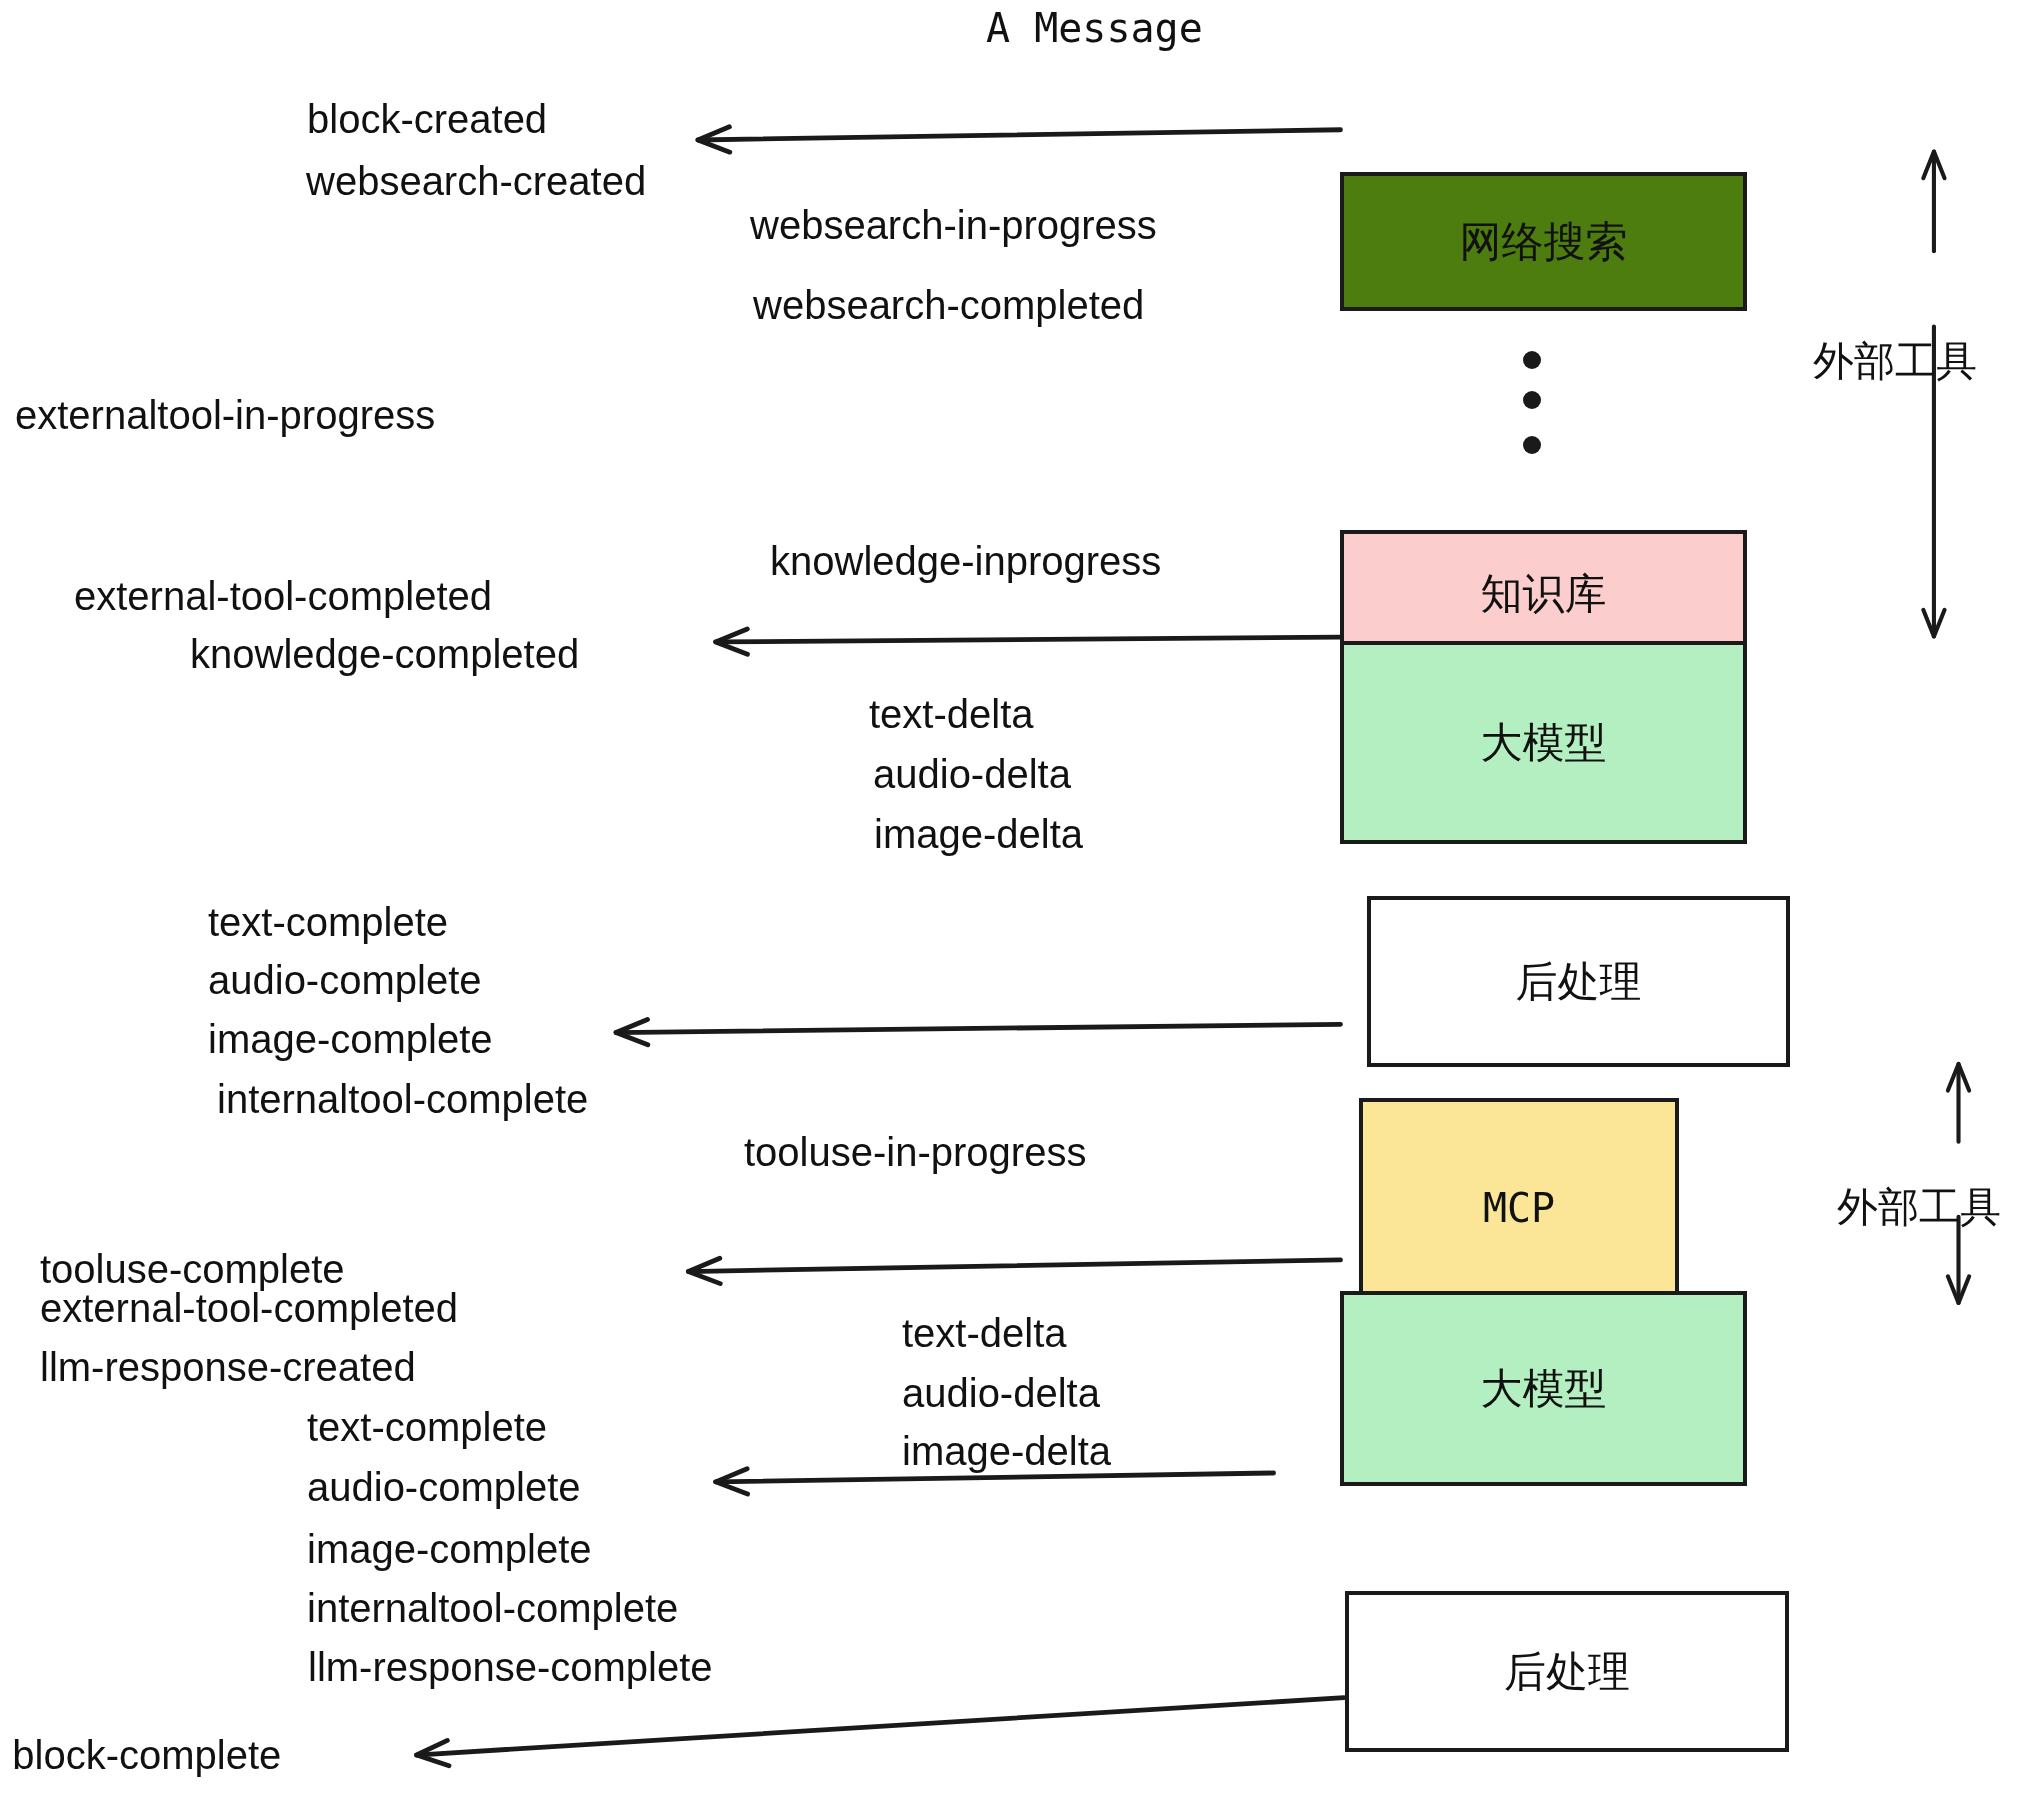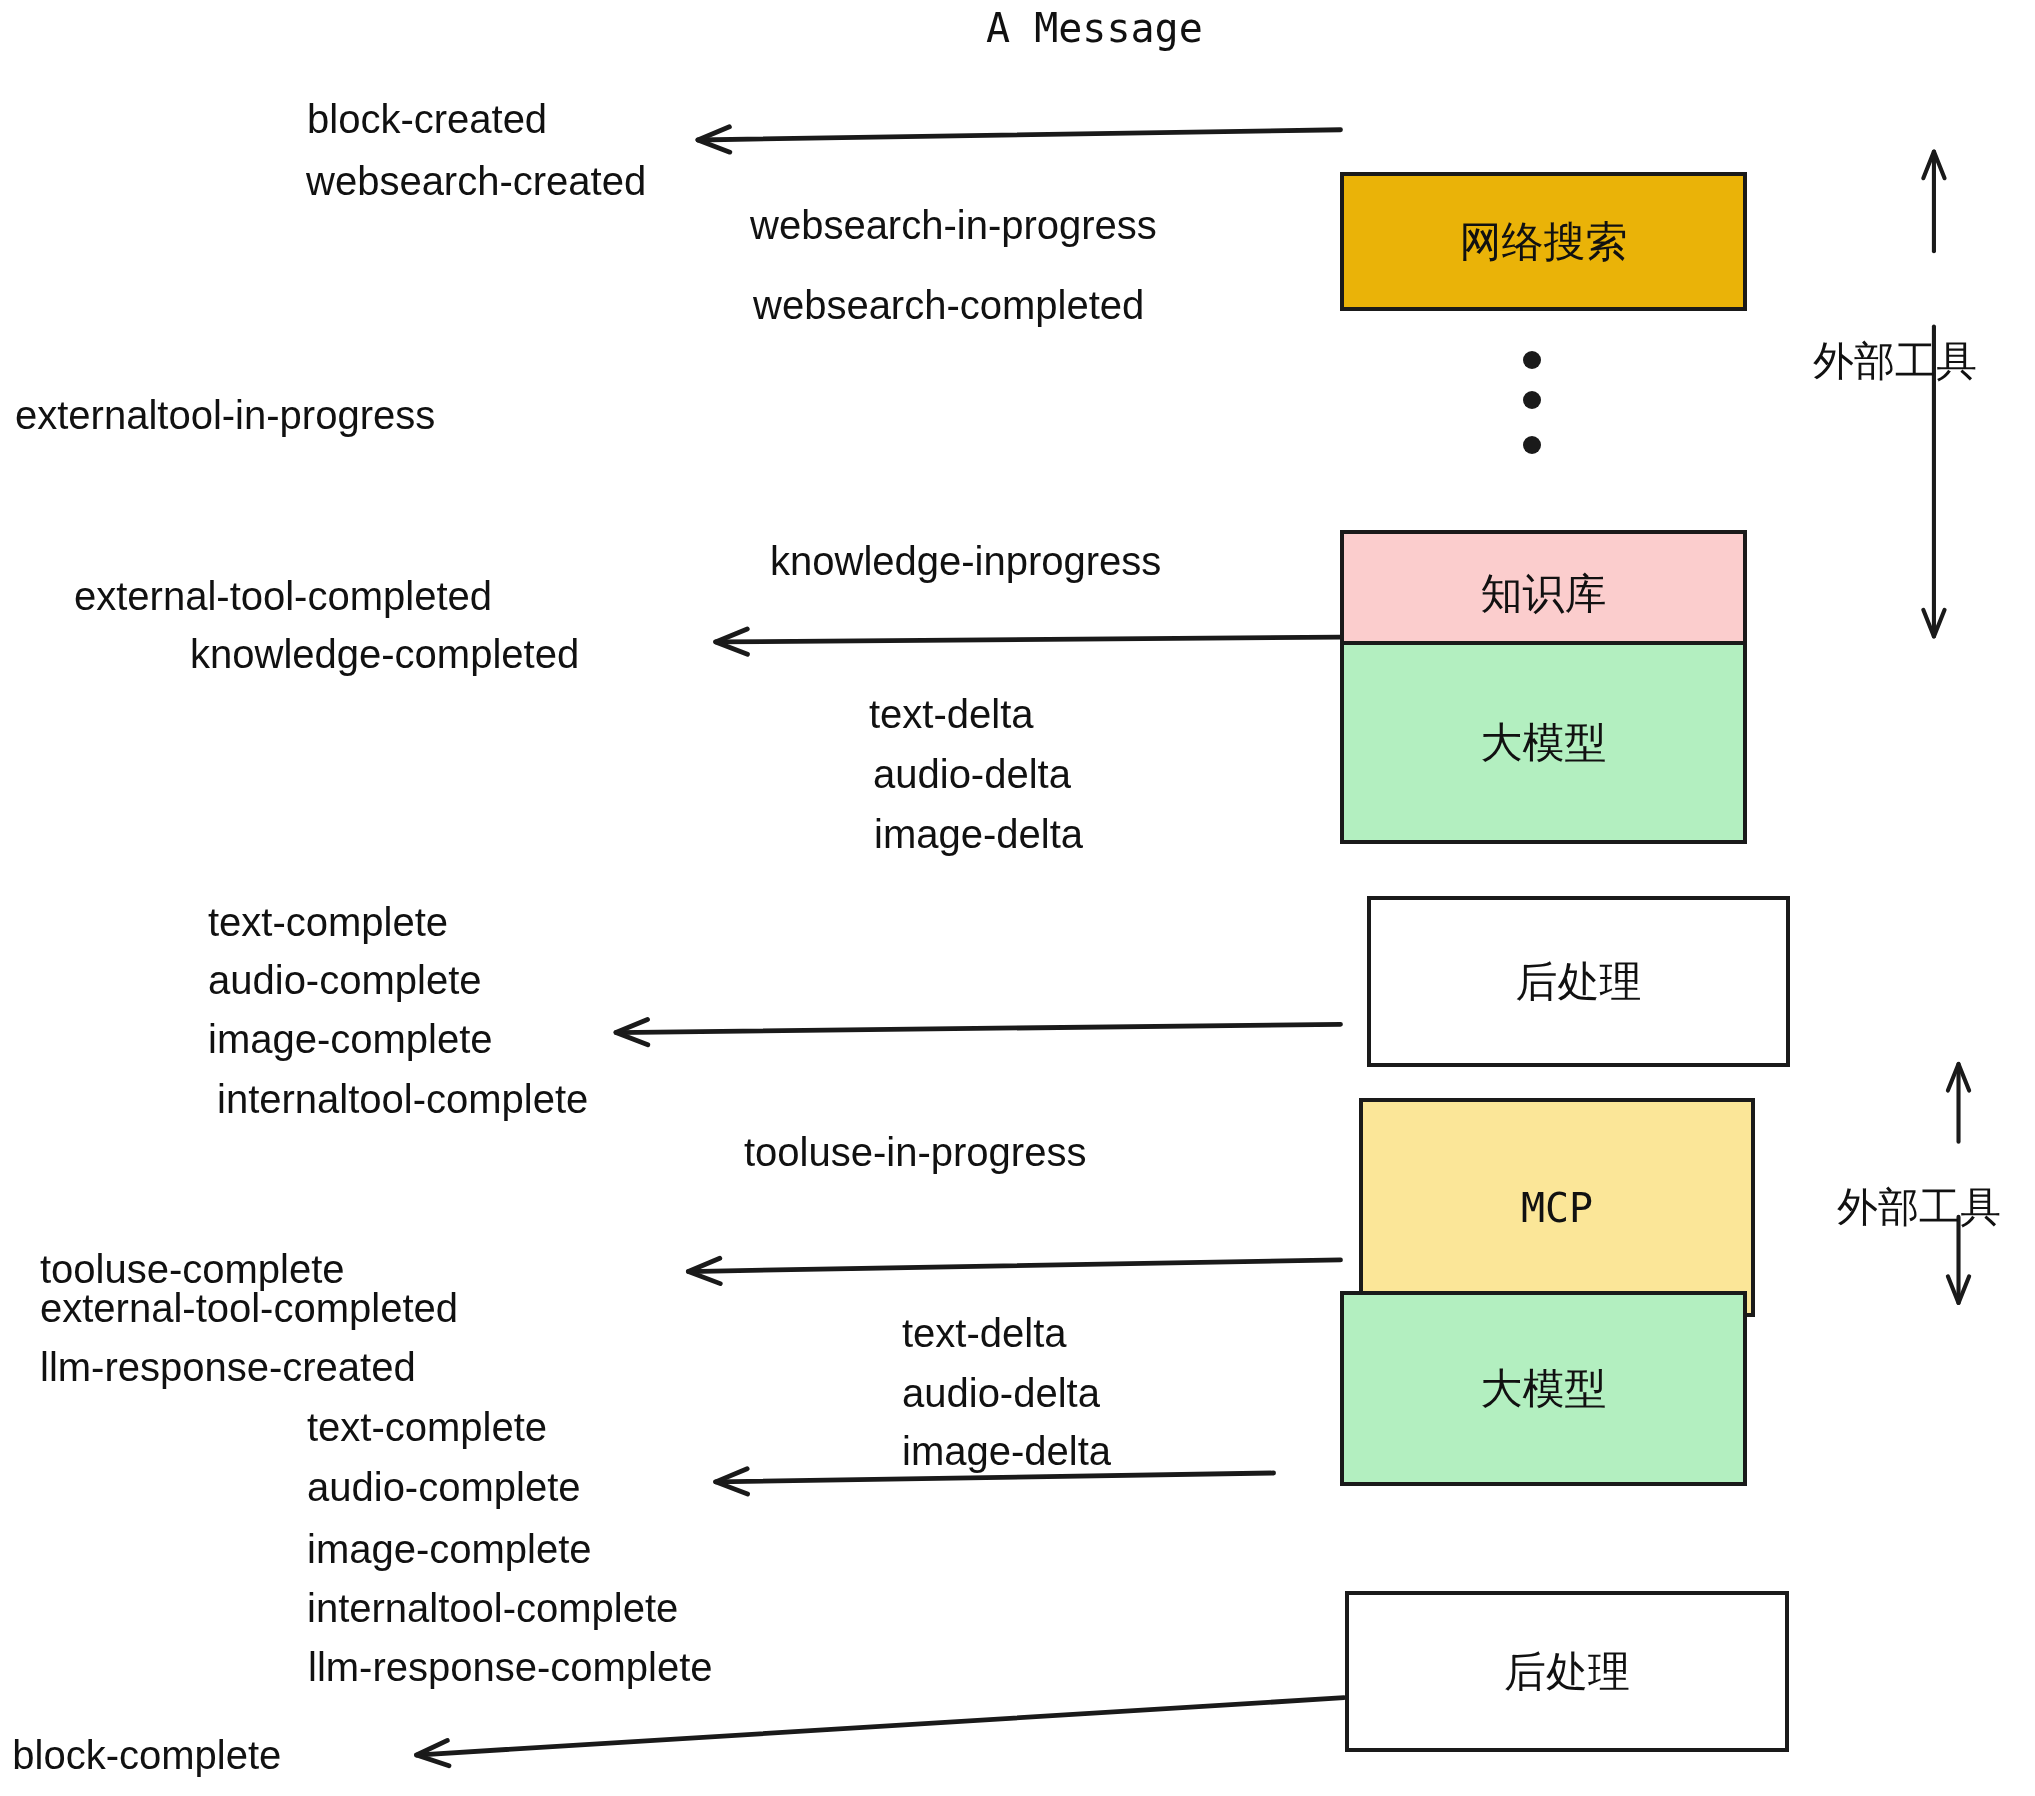--- a/index.html
+++ b/index.html
@@ -99,25 +99,25 @@
         <line x1="2832" y1="478" x2="2832" y2="932" stroke-width="6"></line>
         <polyline points="2816.421340284655,892.9960853057866 2832,932 2847.578659715345,892.9960853057866" stroke-width="6"></polyline>
         <line x1="2868" y1="1672" x2="2868" y2="1558" stroke-width="6"></line>
         <polyline points="2883.578659715345,1597.0039146942133 2868,1558 2852.421340284655,1597.0039146942133" stroke-width="6"></polyline>
         <line x1="2868" y1="1782" x2="2868" y2="1908" stroke-width="6"></line>
         <polyline points="2852.421340284655,1868.9960853057867 2868,1908 2883.578659715345,1868.9960853057867" stroke-width="6"></polyline>
       </g>
   </svg>
 
   <div id="nodes-layer">
-      <div class="node" style="left: 1340px; top: 172px; width: 407px; height: 139px; background: #eab308;">网络搜索</div>
+      <div class="node" style="left: 1340px; top: 172px; width: 407px; height: 139px; background: #4d7c0f;">网络搜索</div>
       <div class="node" style="left: 1340px; top: 530px; width: 407px; height: 128px; background: rgb(251, 205, 205);">知识库</div>
       <div class="node" style="left: 1340px; top: 641px; width: 407px; height: 203px; background: rgb(179, 239, 192);">大模型</div>
       <div class="node" style="left: 1367px; top: 896px; width: 423px; height: 171px; background: rgb(255, 255, 255);">后处理</div>
-      <div class="node latin" style="left: 1359px; top: 1098px; width: 396px; height: 219px; background: rgb(251, 230, 152);">MCP</div>
+      <div class="node latin" style="left: 1359px; top: 1098px; width: 320px; height: 219px; background: rgb(251, 230, 152);">MCP</div>
       <div class="node" style="left: 1340px; top: 1291px; width: 407px; height: 195px; background: rgb(179, 239, 192);">大模型</div>
       <div class="node" style="left: 1345px; top: 1591px; width: 444px; height: 161px; background: rgb(255, 255, 255);">后处理</div>
     </div>
   <div id="events-layer">
       <div class="evt" style="left: 307px; top: 99px;">block-created</div>
       <div class="evt" style="left: 306px; top: 161px;">websearch-created</div>
       <div class="evt" style="left: 750px; top: 205px;">websearch-in-progress</div>
       <div class="evt" style="left: 753px; top: 285px;">websearch-completed</div>
       <div class="evt" style="left: 15px; top: 395px;">externaltool-in-progress</div>
       <div class="evt" style="left: 770px; top: 541px;">knowledge-inprogress</div>

